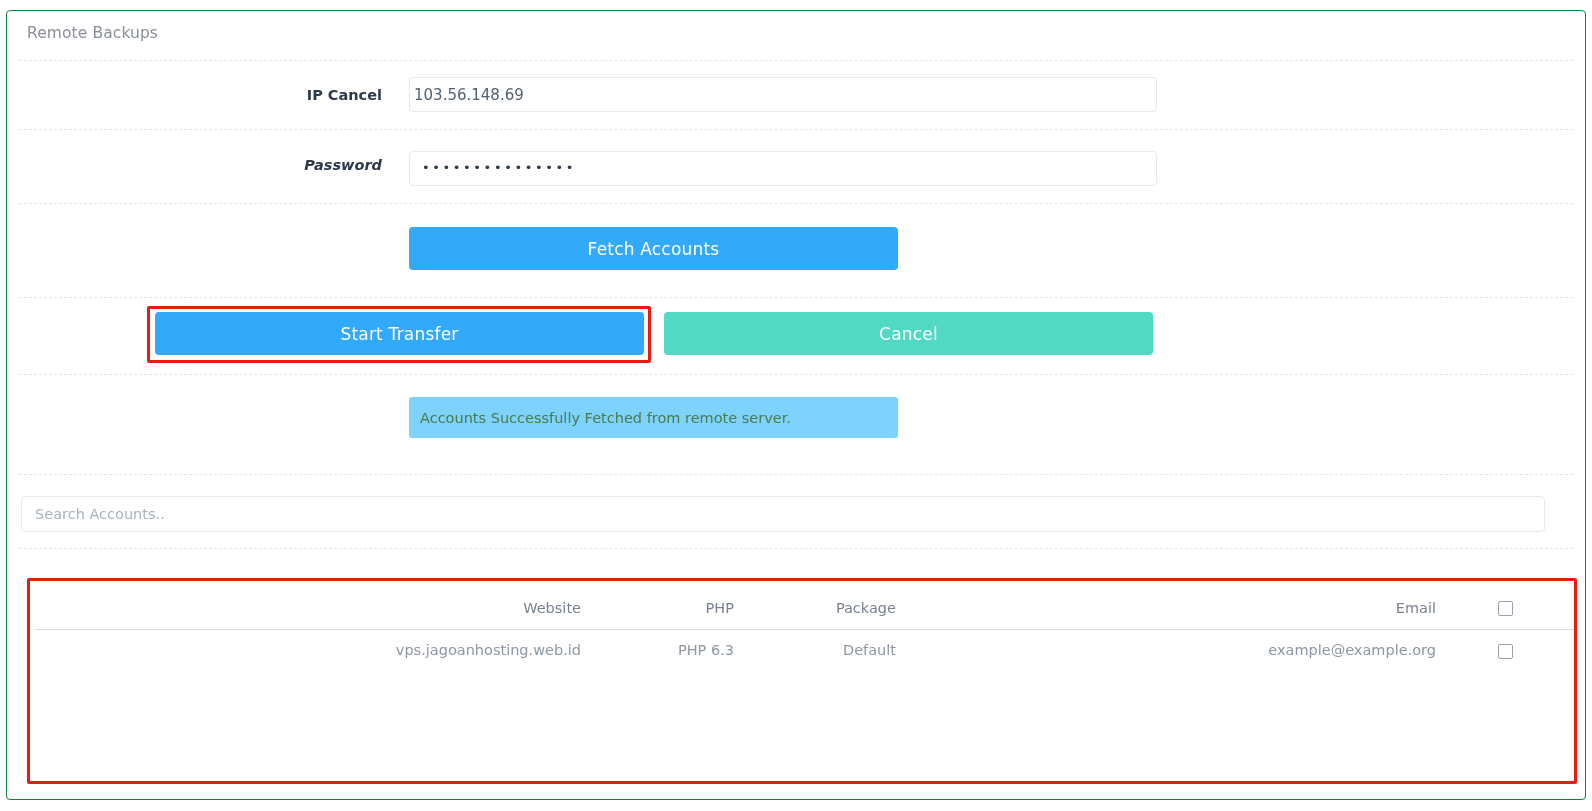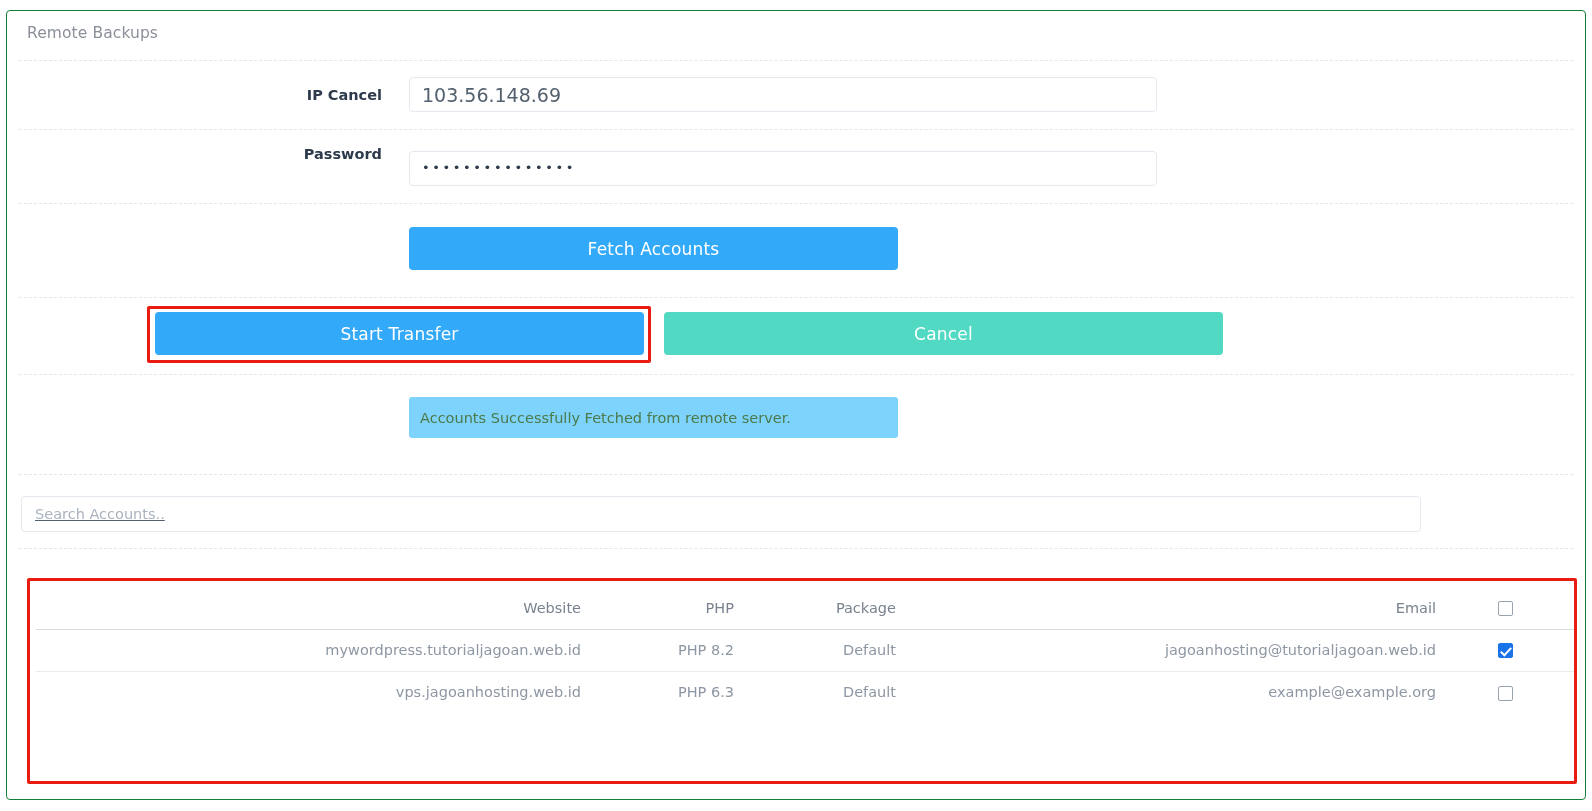--- a/index.html
+++ b/index.html
@@ -48,23 +48,23 @@
     font-weight: bold;
     color: #2c3a4b;
     text-align: right;
     white-space: nowrap;
   }
   .text-input {
     position: absolute;
     background: #ffffff;
     border: 1px solid #e4e9f0;
     border-radius: 4px;
-    font-size: 19px;
+    font-size: 15px;
     color: #53606e;
-    padding: 0 12px;
+    padding: 0 4px;
     outline: none;
     font-family: "DejaVu Sans", "Liberation Sans", sans-serif;
   }
   .text-input::placeholder { color: #a7b1bd; }
   .pw-dots {
     position: absolute;
     background: #ffffff;
     border: 1px solid #e4e9f0;
     border-radius: 4px;
     padding: 0 12px;
@@ -200,62 +200,53 @@
     <div class="hr" style="top:118px;"></div>
     <div class="hr" style="top:192px;"></div>
     <div class="hr" style="top:286px;"></div>
     <div class="hr" style="top:363px;"></div>
     <div class="hr" style="top:463px;"></div>
     <div class="hr" style="top:537px;"></div>
 
     <div class="field-label" style="left:200px; top:76px; width:175px;">IP Cancel</div>
     <input class="text-input" style="left: 402px; top: 66px; width: 748px; height: 35px;" value="103.56.148.69">
 
-    <div class="field-label" style="left:200px; top:135px; width:175px;">Password</div>
+    <div class="field-label" style="left:200px; top:146px; width:175px;font-style:italic;">Password</div>
     <div class="pw-dots" style="left:402px; top:140px; width:748px; height:35px;">
       <span class="dots">•••••••••••••••</span>
     </div>
 
     <div class="btn btn-blue" style="left:148px; top:301px; width:489px; height:43px;">Start Transfer</div>
 
     <div class="btn btn-blue" style="left:402px; top:216px; width:489px; height:43px;">Fetch Accounts</div>
     <div class="redbox" style="left:140px; top:295px; width:504px; height:57px;"></div>
 
-    <div class="btn btn-teal" style="left:657px; top:301px; width:559px; height:43px;">Cancel</div>
+    <div class="btn btn-teal" style="left:657px; top:301px; width:489px; height:43px;">Cancel</div>
 
     <div class="alert" style="left:402px; top:386px; width:489px; height:41px;">
       <span>Accounts Successfully Fetched from remote server.</span>
     </div>
 
-    <input class="search-input" style="left: 14px; top: 485px; width: 1400px; height: 36px; text-decoration: underline;" placeholder="Search Accounts..">
+    <input class="search-input" style="left: 14px; top: 485px; width: 1524px; height: 36px;" placeholder="Search Accounts..">
 
     <div class="table-wrap">
       <table class="acct">
         <thead>
           <tr>
             <th class="col-web">Website</th>
             <th class="col-php">PHP</th>
             <th class="col-pkg">Package</th>
             <th class="col-mail">Email</th>
             <th class="col-chk cell-chk">
               <input type="checkbox" class="cbx" style="">
             </th>
           </tr>
         </thead>
         <tbody>
           <tr>
-            <td>mywordpress.tutorialjagoan.web.id</td>
-            <td>PHP 8.2</td>
-            <td>Default</td>
-            <td>jagoanhosting@tutorialjagoan.web.id</td>
-            <td class="cell-chk">
-              <input type="checkbox" class="cbx" checked="" style="">
-            </td>
-          </tr>
-          <tr>
             <td>vps.jagoanhosting.web.id</td>
             <td>PHP 6.3</td>
             <td>Default</td>
             <td>example@example.org</td>
             <td class="cell-chk">
               <input type="checkbox" class="cbx" style="">
             </td>
           </tr>
         </tbody>
       </table>

